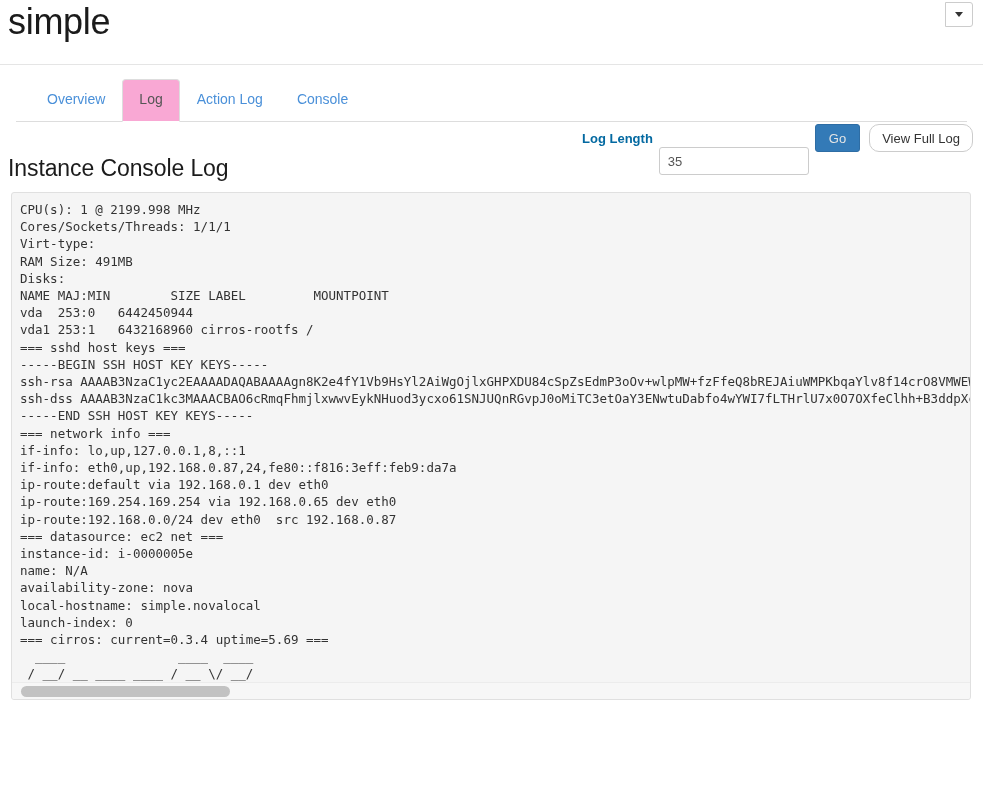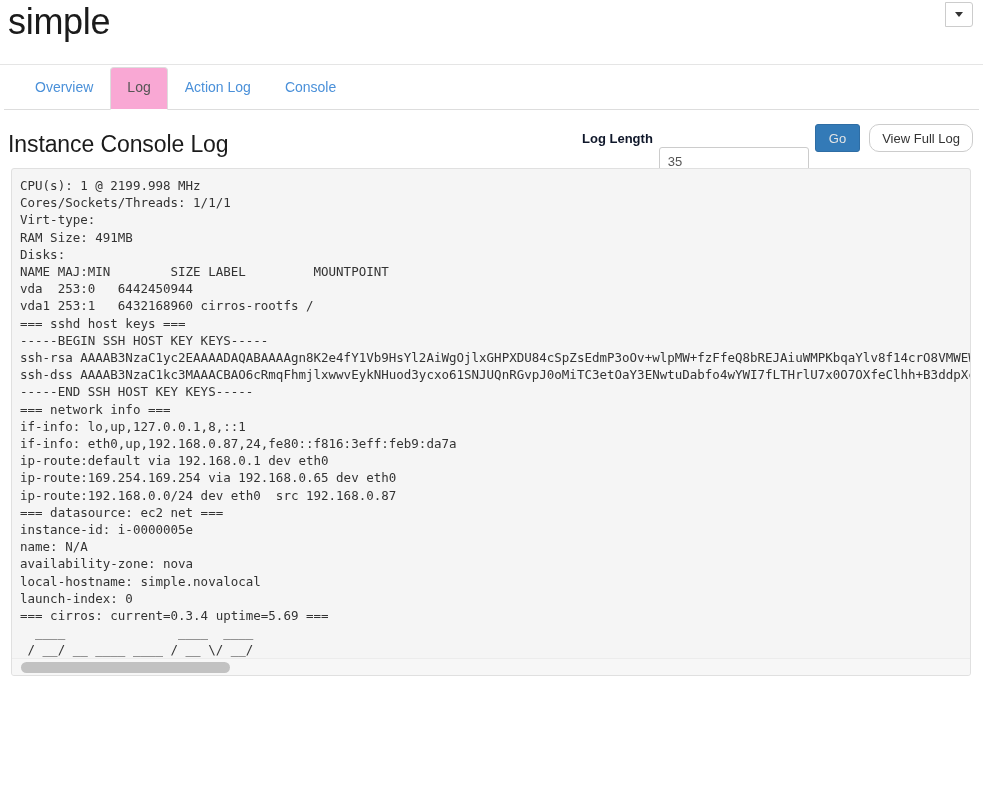--- a/index.html
+++ b/index.html
@@ -81,21 +81,21 @@
     height: 0;
     border-left: 4px solid transparent;
     border-right: 4px solid transparent;
     border-top: 5px solid #333333;
   }
 
   
   .nav-tabs {
     position: relative;
     list-style: none;
-    margin: 4px;
+    margin: 16px;
     padding: 0 0 0 14px;
     height: 40px;
     display: flex;
     align-items: flex-end;
     border-bottom: 1px solid #dddddd;
   }
   .nav-tabs li {
     margin-bottom: -1px;
   }
   .nav-tabs a {
@@ -120,21 +120,21 @@
   .log-toolbar {
     position: absolute;
     right: 10px;
     top: 101px;
     display: flex;
     align-items: center;
   }
   .log-length-label {
     font-size: 13px;
     font-weight: bold;
-    color: #0f172a;
+    color: #0369a1;
     margin-right: 6px;
     white-space: nowrap;
   }
   .log-length-input {
     width: 150px;
     height: 28px;
     box-sizing: border-box;
     border: 1px solid #cccccc;
     border-radius: 3px;
     padding: 3px 8px;

